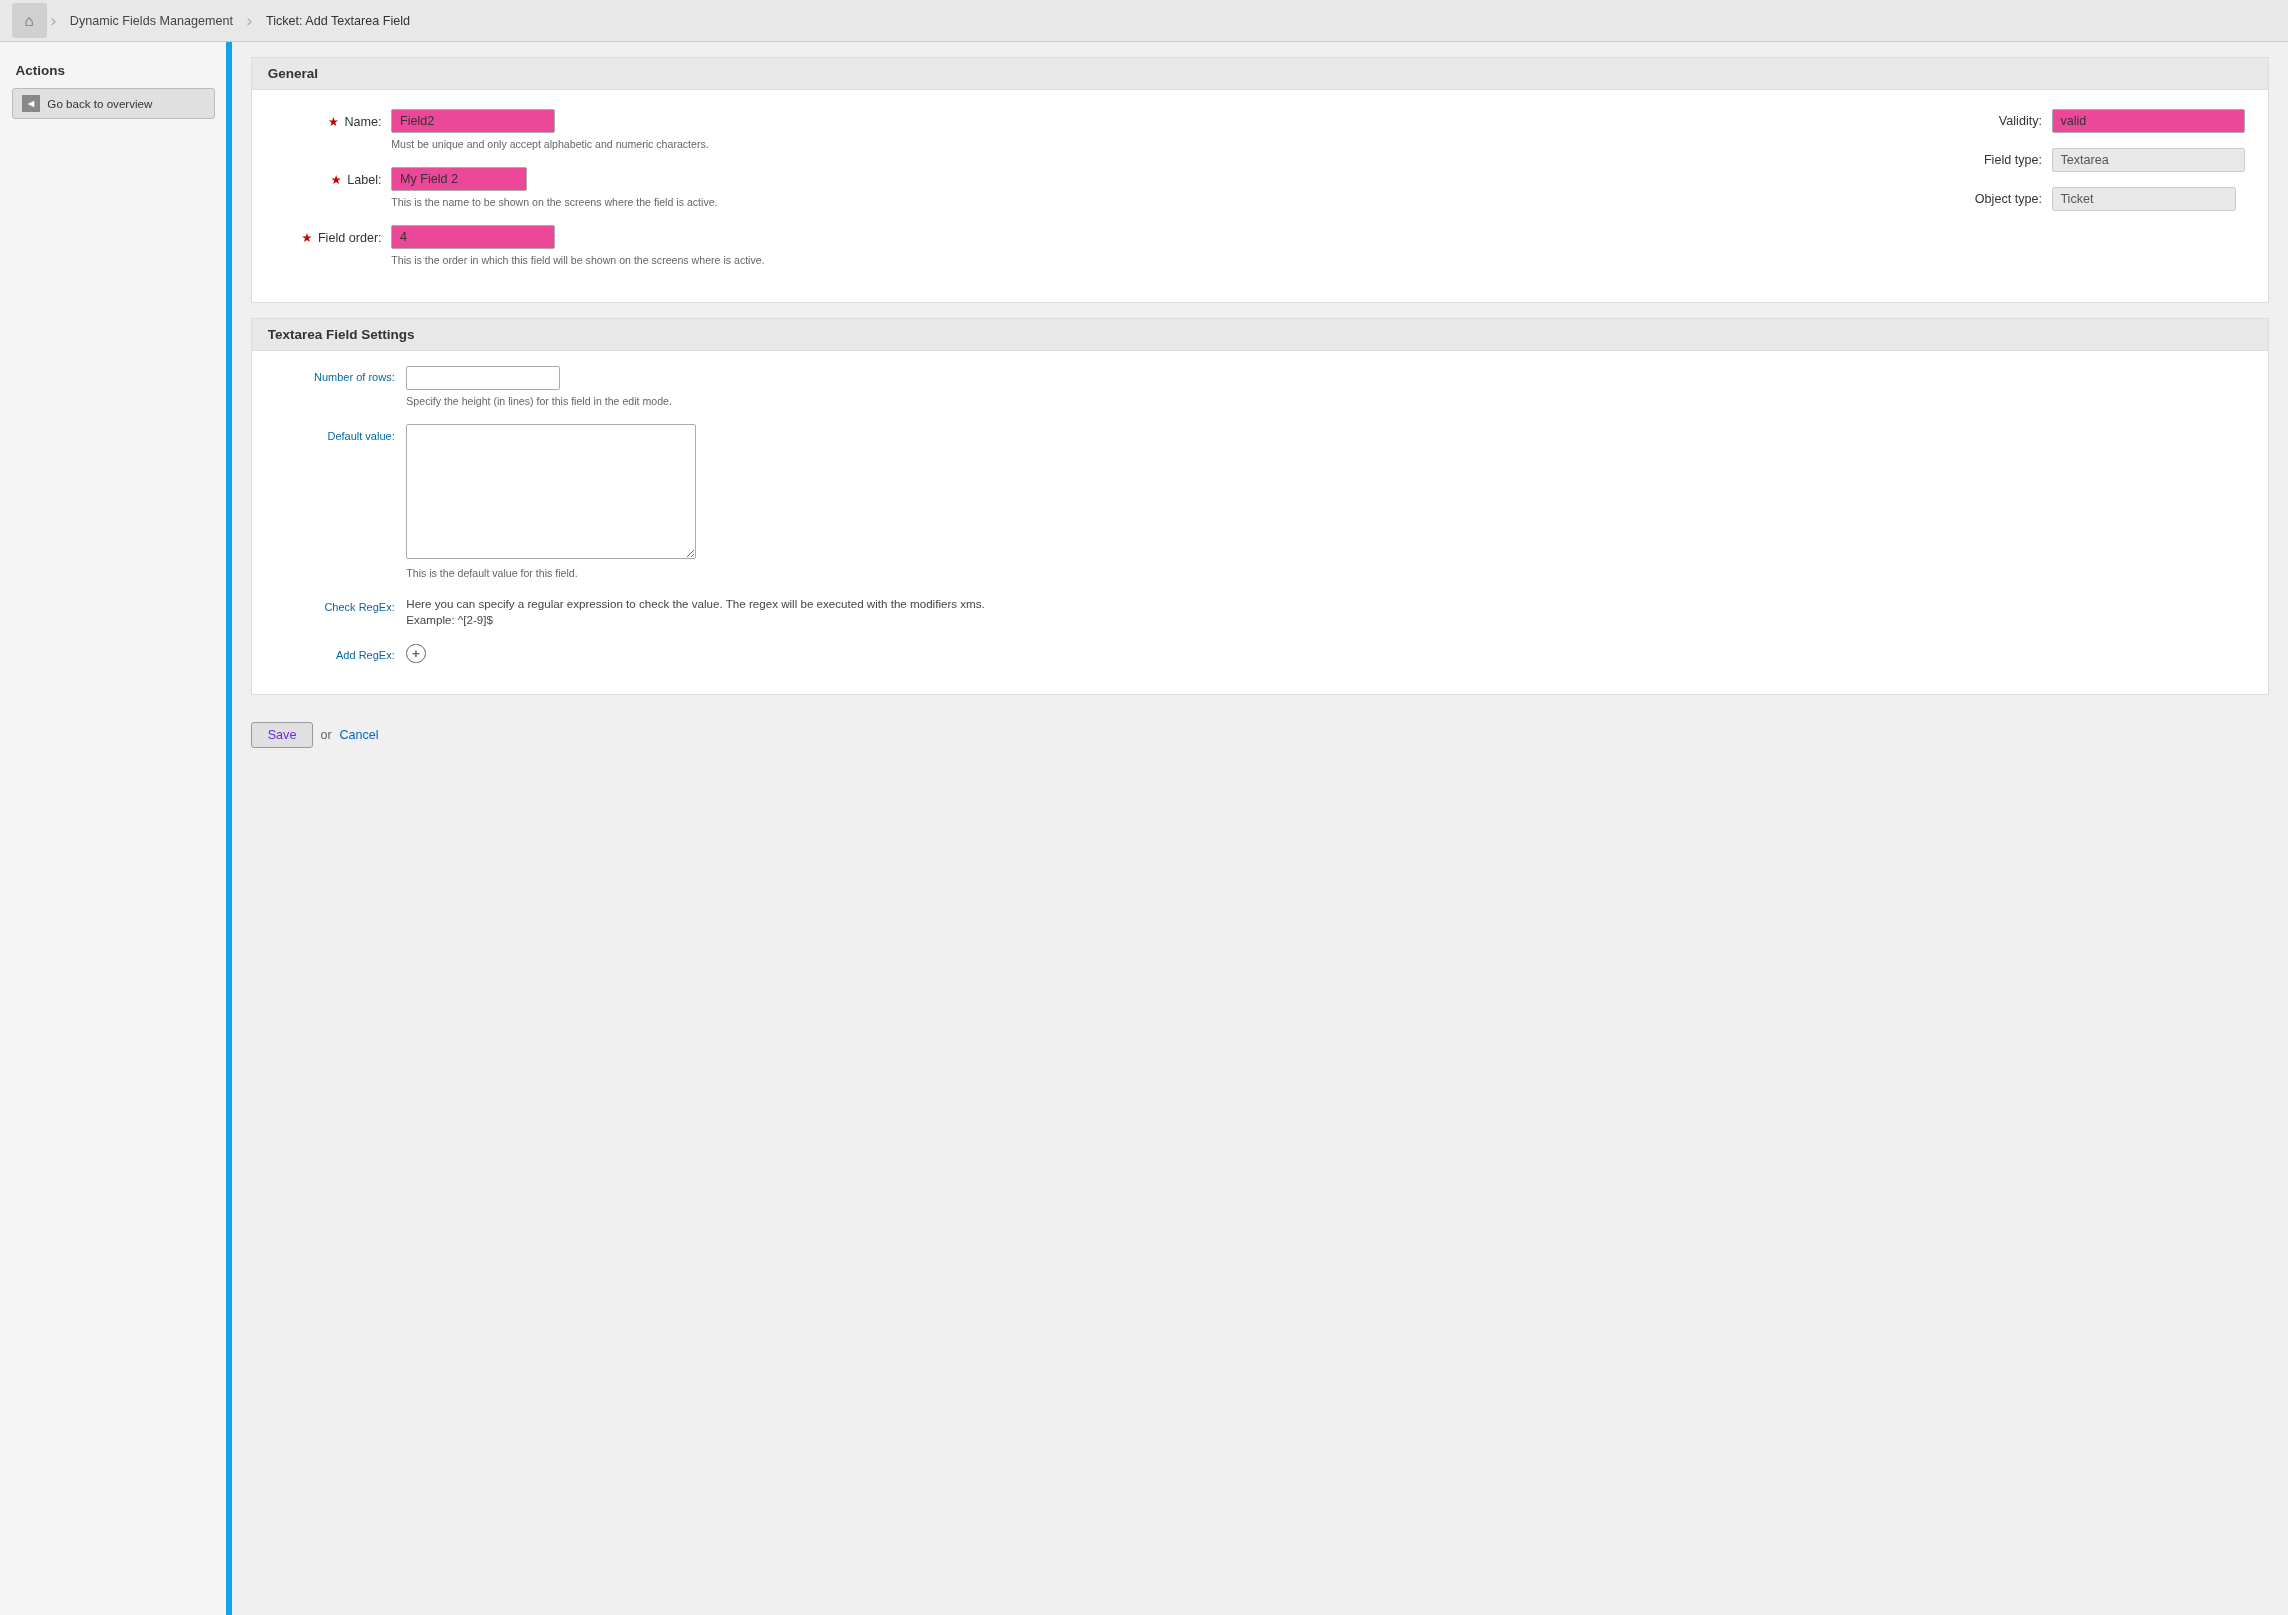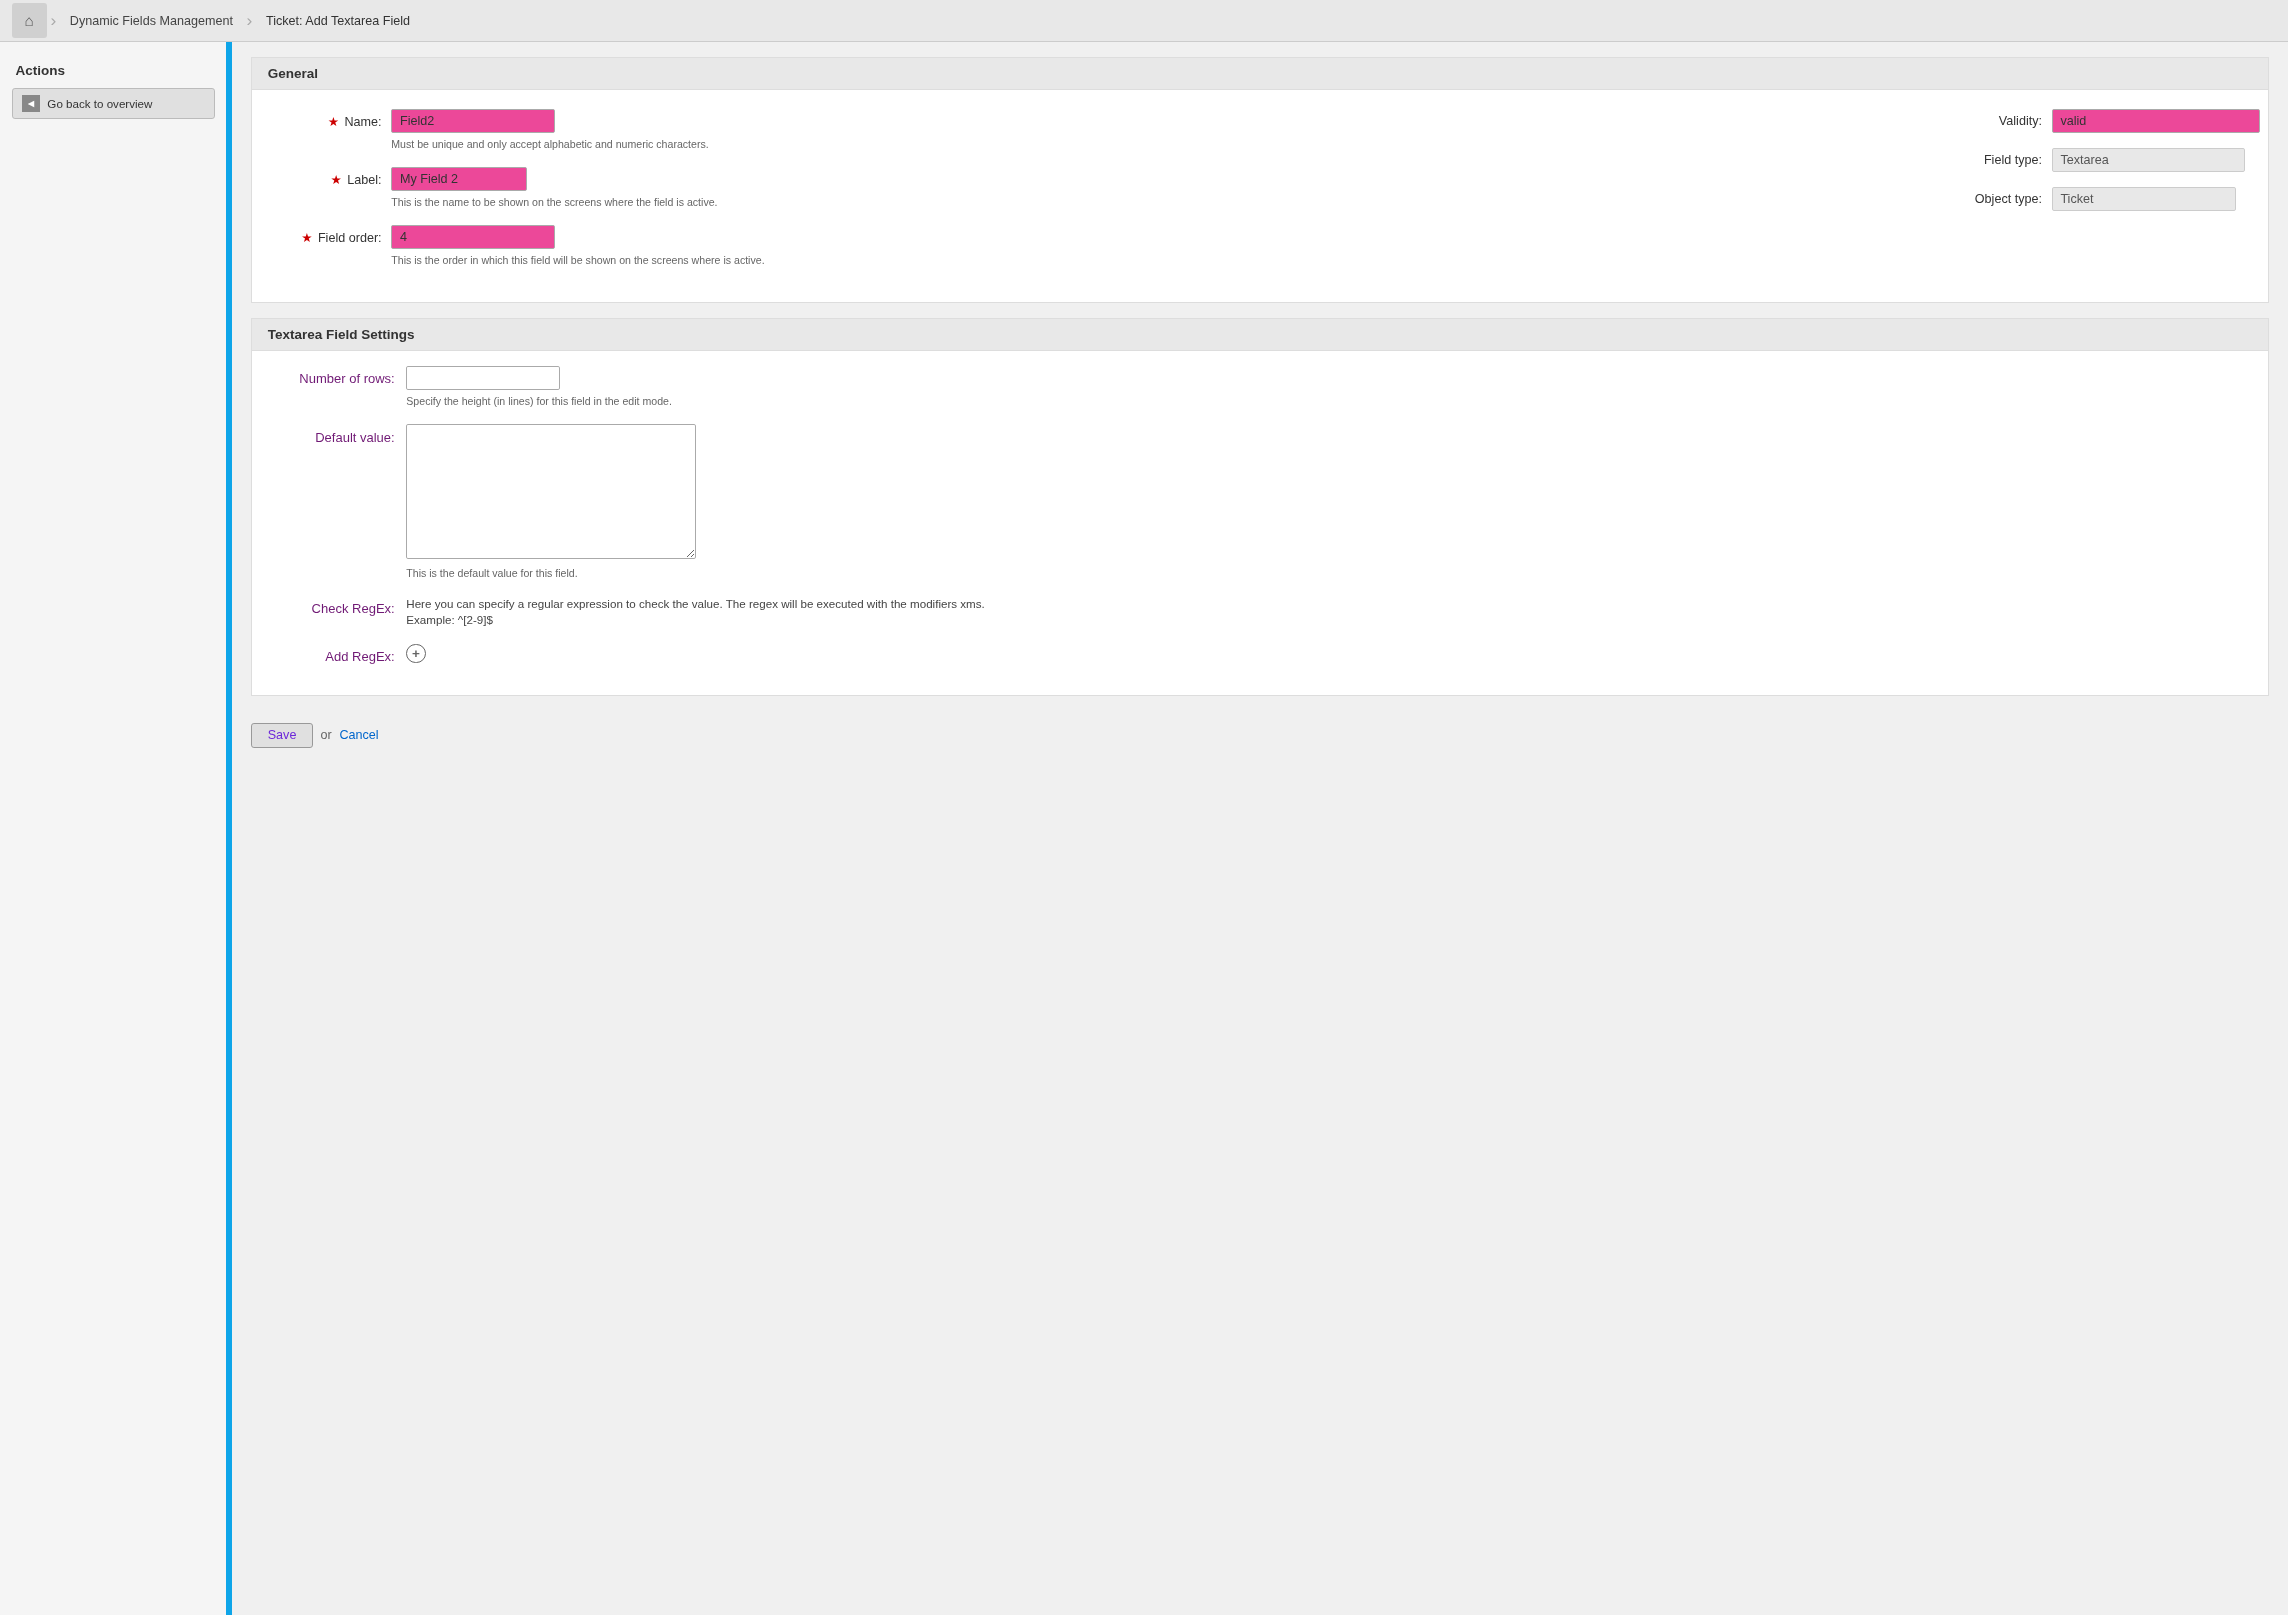--- a/index.html
+++ b/index.html
@@ -195,22 +195,22 @@
       display: flex;
       align-items: flex-start;
       margin-bottom: 15.4px;
     }
     .settings-label {
       text-align: right;
       width: 154px;
       flex-shrink: 0;
       padding-top: 4.8px;
       padding-right: 11.6px;
-      color: #701a75;
-      font-size: 13px;
+      color: #0369a1;
+      font-size: 11px;
     }
     .settings-control-wrap {
       flex: 1;
     }
     .settings-input {
       border: 1px solid #aaa;
       border-radius: 1.9px;
       padding: 3.9px 7.7px;
       font-size: 12.6px;
       color: #333;
@@ -328,21 +328,21 @@
               </div>
             </div>
 
           </div>
 
           <div class="general-right">
 
             <div class="form-row">
               <div class="form-label">Validity:</div>
               <div class="form-control-wrap">
-                <input type="text" class="form-input" style="width: 208px;" value="valid">
+                <input type="text" class="form-input" style="width: 193px;" value="valid">
               </div>
             </div>
 
             <div class="form-row">
               <div class="form-label">Field type:</div>
               <div class="form-control-wrap">
                 <input type="text" class="form-input-readonly" style="width: 193px;" readonly="" value="Textarea">
               </div>
             </div>
 

